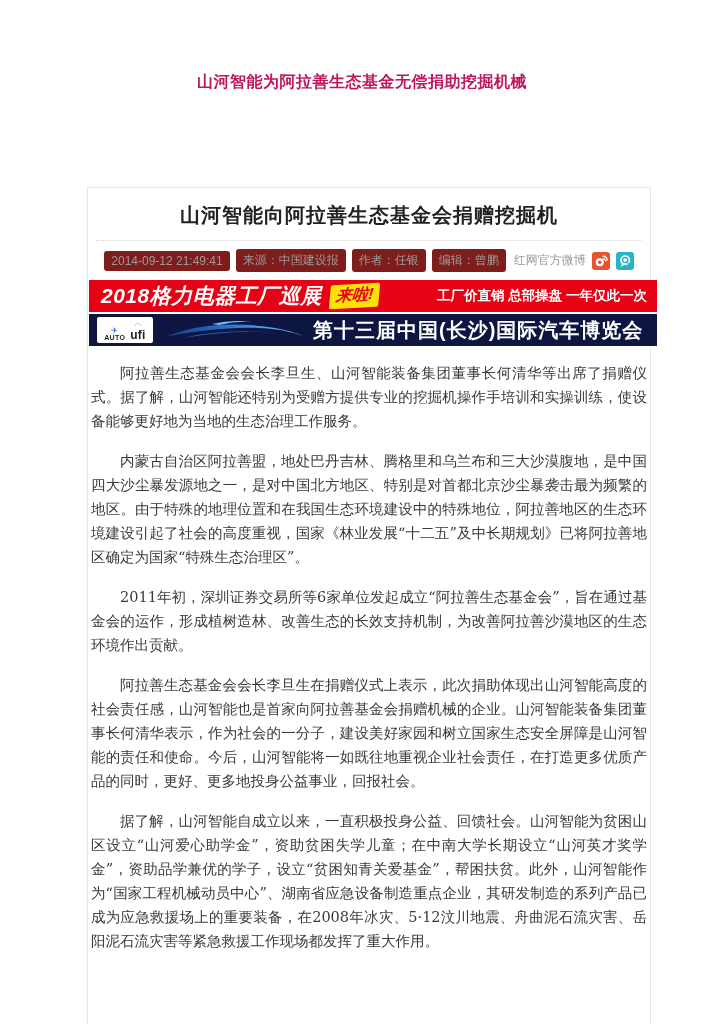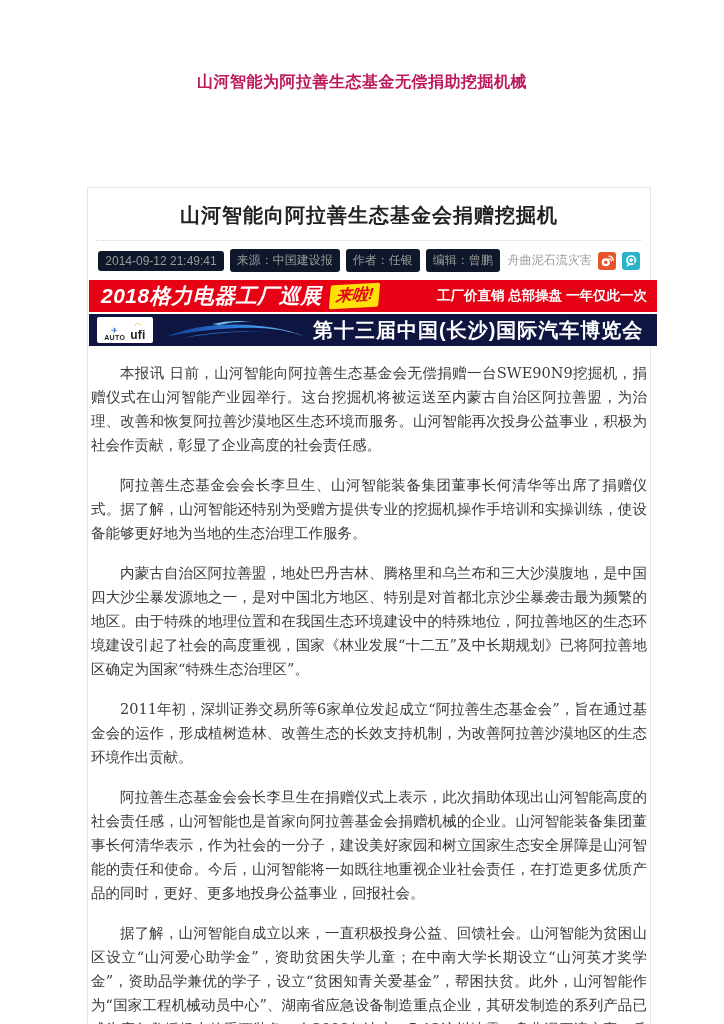--- a/index.html
+++ b/index.html
@@ -23,21 +23,21 @@
     font-size:20px;font-weight:bold;color:#222;letter-spacing:1px;
   }
   .dotted-sep{
     margin:11px 8px 0 8px;border-bottom:1px dotted #d8d8d8;height:0;
   }
   .meta-row{
     margin-top:8px;display:flex;justify-content:center;align-items:center;
     gap:6px;font-size:12px;color:#9a9a9a;
     font-family:"Liberation Sans","DejaVu Sans",sans-serif;
   }
-  .pill{background:#0f172a;border-radius:3px;padding:3px 7px;white-space:nowrap;}
+  .pill{background:#7f1d1d;border-radius:3px;padding:3px 7px;white-space:nowrap;}
   .weibo-label{margin-left:2px;white-space:nowrap;}
   .icon{width:18px;height:18px;border-radius:3px;display:inline-flex;
     align-items:center;justify-content:center;cursor:pointer;flex:0 0 auto;}
   .icon.weibo{background:#e6532d;}
   .icon.tencent{background:#2ab3c6;}
   .icon svg{display:block;}
 
   .banner{display:flex;align-items:center;width:568px;height:32px;
     margin:8px 0 0 1px;text-decoration:none;overflow:hidden;cursor:pointer;
     font-family:"Liberation Sans","DejaVu Sans",sans-serif;box-sizing:border-box;}
@@ -82,21 +82,21 @@
 
     <h2 class="article-title">山河智能向阿拉善生态基金会捐赠挖掘机</h2>
 
     <div class="dotted-sep"></div>
 
     <div class="meta-row">
       <span class="pill">2014-09-12 21:49:41</span>
       <span class="pill">来源：中国建设报</span>
       <span class="pill">作者：任银</span>
       <span class="pill">编辑：曾鹏</span>
-      <span class="weibo-label">舟曲泥石流灾害</span>
+      <span class="weibo-label">红网官方微博</span>
       <span class="icon weibo">
         <svg width="16" height="16" viewBox="0 0 18 18">
           <circle cx="7.6" cy="10.4" r="4.6" fill="#ffffff"></circle>
           <circle cx="7.6" cy="10.4" r="2" fill="#e6532d"></circle>
           <path d="M11.2 3.6 q4.2 0.2 4.8 4.4" stroke="#ffffff" stroke-width="1.5" fill="none" stroke-linecap="round"></path>
           <path d="M11.4 6.3 q2.4 0.2 2.7 2.5" stroke="#ffffff" stroke-width="1.3" fill="none" stroke-linecap="round"></path>
         </svg>
       </span>
       <span class="icon tencent">
         <svg width="16" height="16" viewBox="0 0 18 18">
@@ -134,21 +134,20 @@
           </linearGradient>
         </defs>
         <path d="M8 21 Q55 2 118 12 Q135 15 146 20 Q120 10 80 12 Q40 14 8 21 Z" fill="url(#sw)"></path>
         <path d="M25 22 Q70 12 120 17 Q90 14 55 18 Q38 20 25 22 Z" fill="#2f7fe0" opacity="0.8"></path>
         <path d="M55 8 Q75 3 95 6 Q78 5 62 9 Z" fill="#7fd4ff" opacity="0.9"></path>
       </svg>
       <span class="expo-title">第十三届中国(长沙)国际汽车博览会</span>
     </a>
 
     <div class="article-body">
-        <p>本报讯 日前，山河智能向阿拉善生态基金会无偿捐赠一台SWE90N9挖掘机，捐赠仪式在山河智能产业园举行。这台挖掘机将被运送至内蒙古自治区阿拉善盟，为治理、改善和恢复阿拉善沙漠地区生态环境而服务。山河智能再次投身公益事业，积极为社会作贡献，彰显了企业高度的社会责任感。</p>
         <p>阿拉善生态基金会会长李旦生、山河智能装备集团董事长何清华等出席了捐赠仪式。据了解，山河智能还特别为受赠方提供专业的挖掘机操作手培训和实操训练，使设备能够更好地为当地的生态治理工作服务。</p>
         <p>内蒙古自治区阿拉善盟，地处巴丹吉林、腾格里和乌兰布和三大沙漠腹地，是中国四大沙尘暴发源地之一，是对中国北方地区、特别是对首都北京沙尘暴袭击最为频繁的地区。由于特殊的地理位置和在我国生态环境建设中的特殊地位，阿拉善地区的生态环境建设引起了社会的高度重视，国家《林业发展“十二五”及中长期规划》已将阿拉善地区确定为国家“特殊生态治理区”。</p>
         <p>2011年初，深圳证券交易所等6家单位发起成立“阿拉善生态基金会”，旨在通过基金会的运作，形成植树造林、改善生态的长效支持机制，为改善阿拉善沙漠地区的生态环境作出贡献。</p>
         <p>阿拉善生态基金会会长李旦生在捐赠仪式上表示，此次捐助体现出山河智能高度的社会责任感，山河智能也是首家向阿拉善基金会捐赠机械的企业。山河智能装备集团董事长何清华表示，作为社会的一分子，建设美好家园和树立国家生态安全屏障是山河智能的责任和使命。今后，山河智能将一如既往地重视企业社会责任，在打造更多优质产品的同时，更好、更多地投身公益事业，回报社会。</p>
         <p>据了解，山河智能自成立以来，一直积极投身公益、回馈社会。山河智能为贫困山区设立“山河爱心助学金”，资助贫困失学儿童；在中南大学长期设立“山河英才奖学金”，资助品学兼优的学子，设立“贫困知青关爱基金”，帮困扶贫。此外，山河智能作为“国家工程机械动员中心”、湖南省应急设备制造重点企业，其研发制造的系列产品已成为应急救援场上的重要装备，在2008年冰灾、5·12汶川地震、舟曲泥石流灾害、岳阳泥石流灾害等紧急救援工作现场都发挥了重大作用。</p>
       </div>
 
   </div>
 </div>
 

